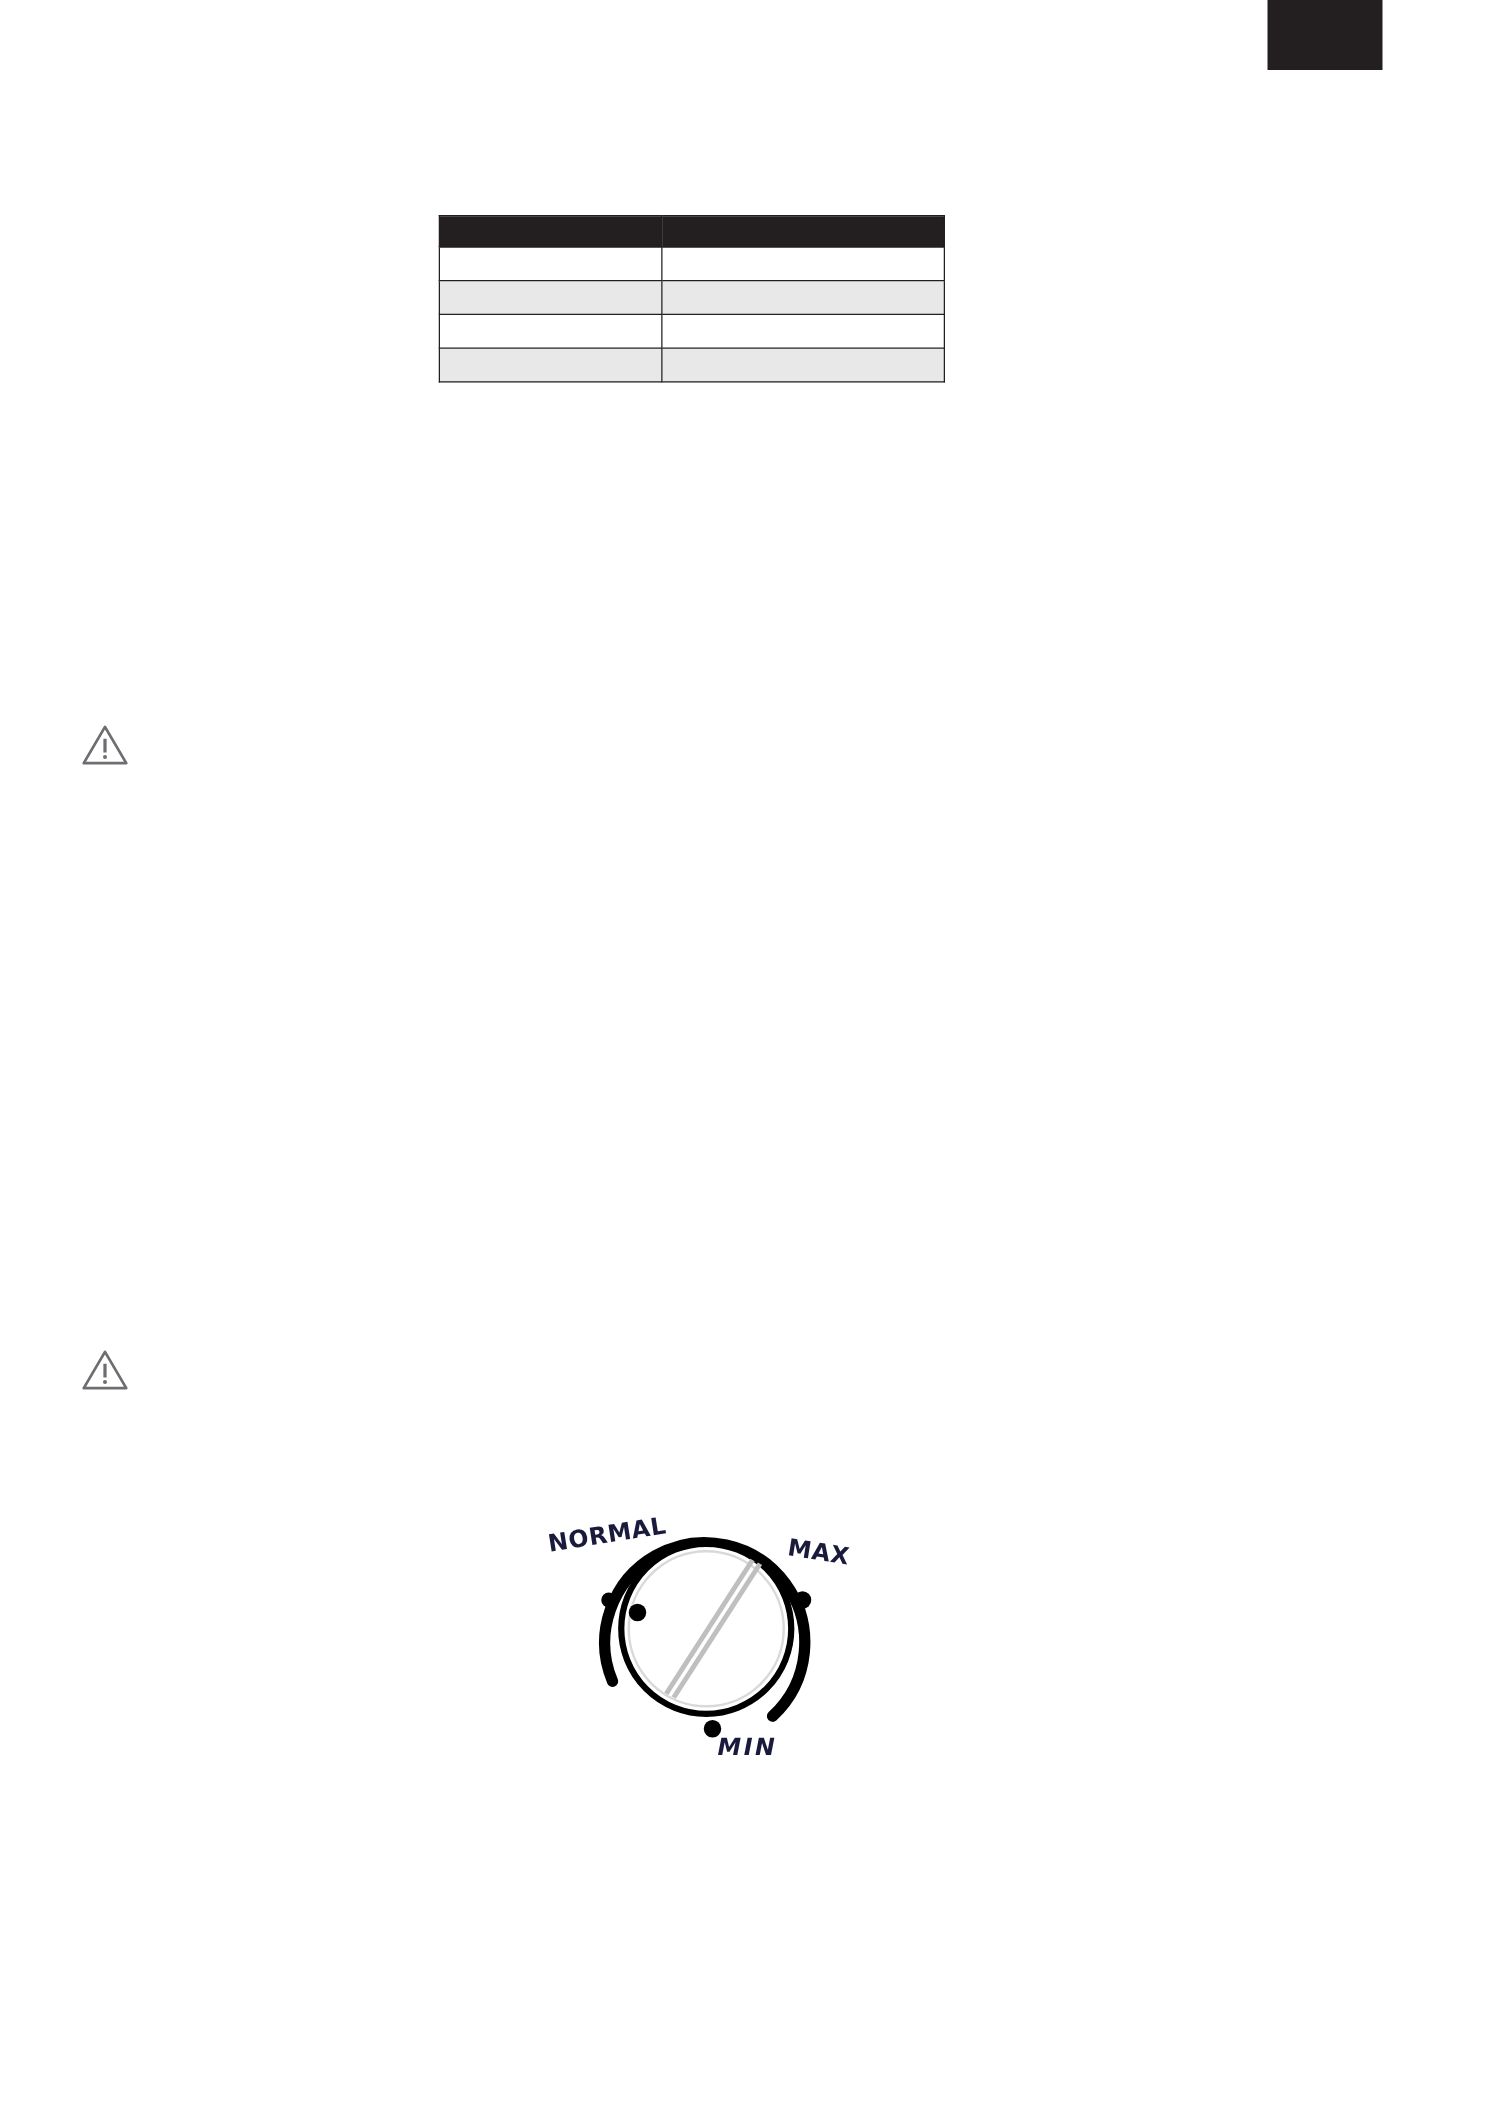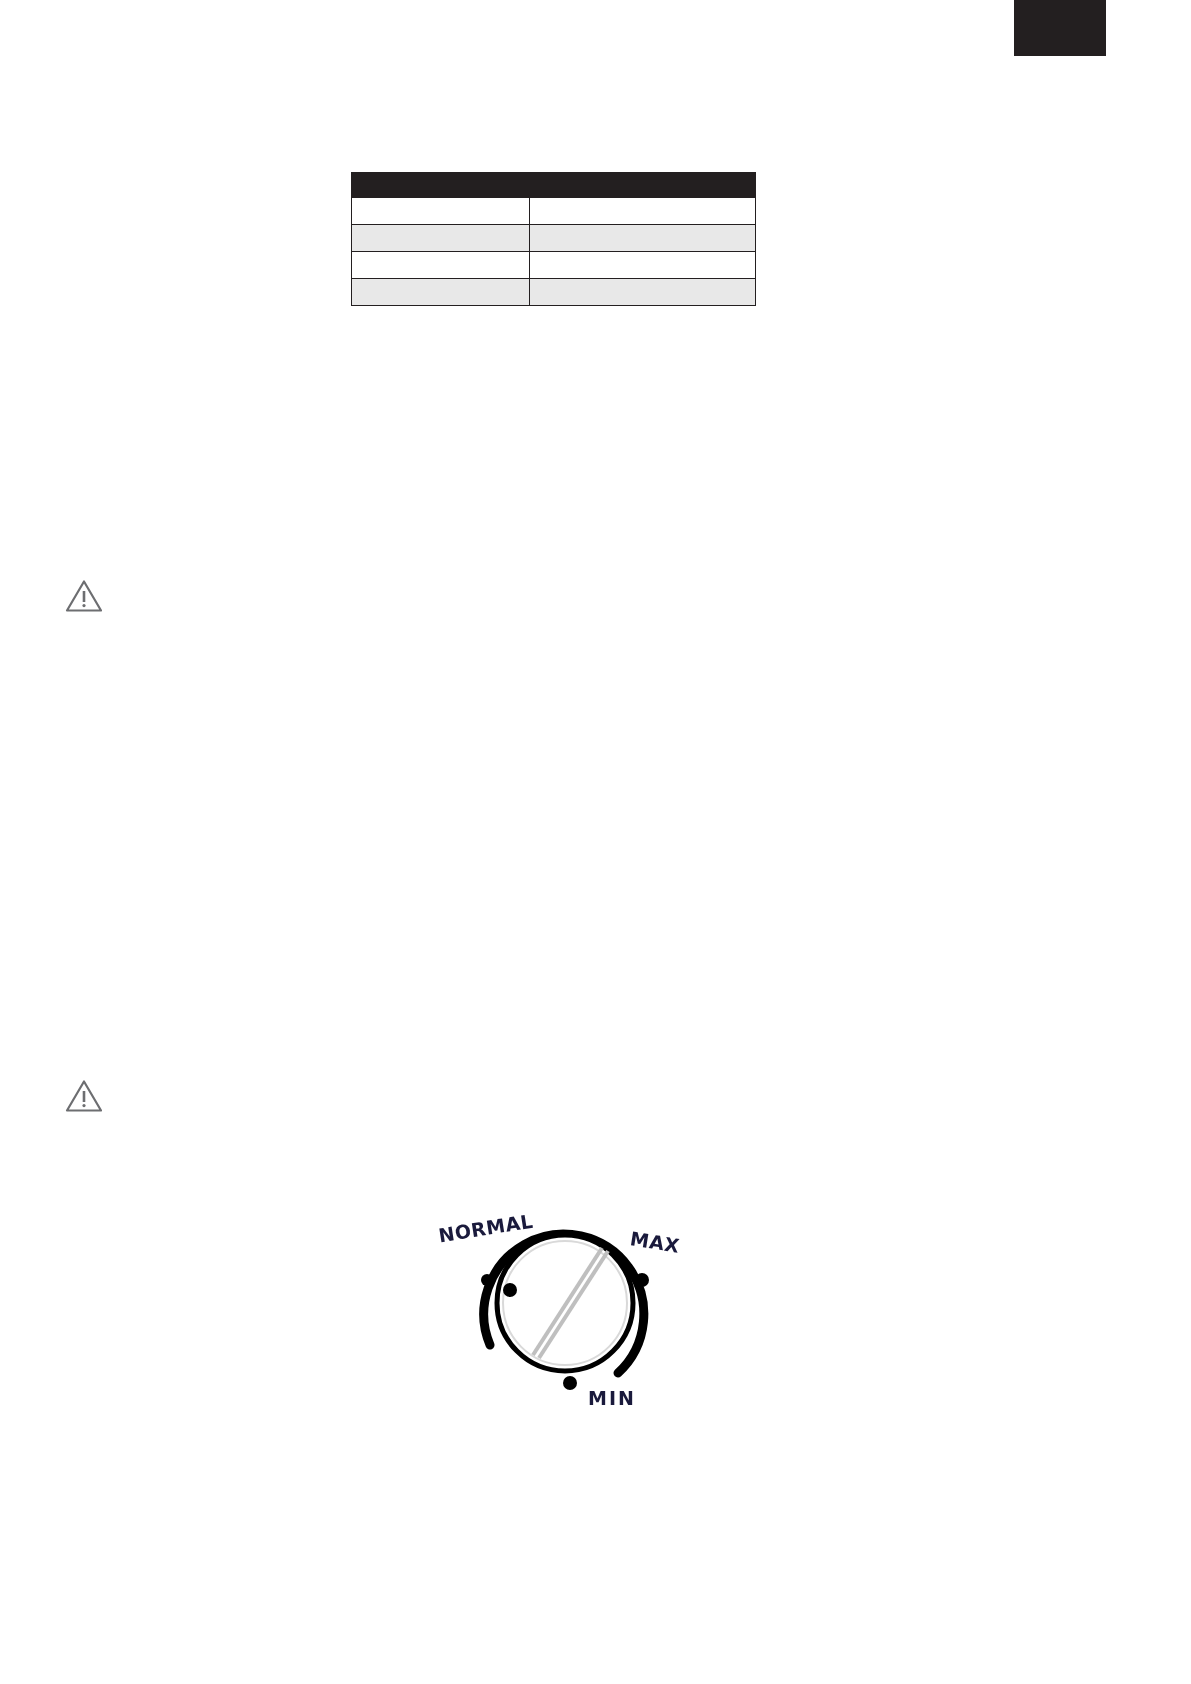--- a/index.html
+++ b/index.html
@@ -79,21 +79,21 @@
   .label-normal, .label-max, .label-min {
     position: absolute;
     font-family: "DejaVu Sans", sans-serif;
     font-weight: bold;
     font-size: 19px;
     letter-spacing: 0.5px;
     color: #1a1a3c;
   }
   .label-normal { left: 8px;  top: 22px; transform: rotate(-9deg); }
   .label-max    { left: 200px; top: 36px; transform: rotate(9deg); }
-  .label-min    { left: 158px; top: 192px; letter-spacing: 2px; }
+  .label-min    { left: 144px; top: 192px; letter-spacing: 2px; font-style: italic; }
 </style>
 </head>
 <body>
 
 <div class="corner-tab"></div>
 
 <table class="spec-table">
   <colgroup>
       <col class="c1">
       <col class="c2">

